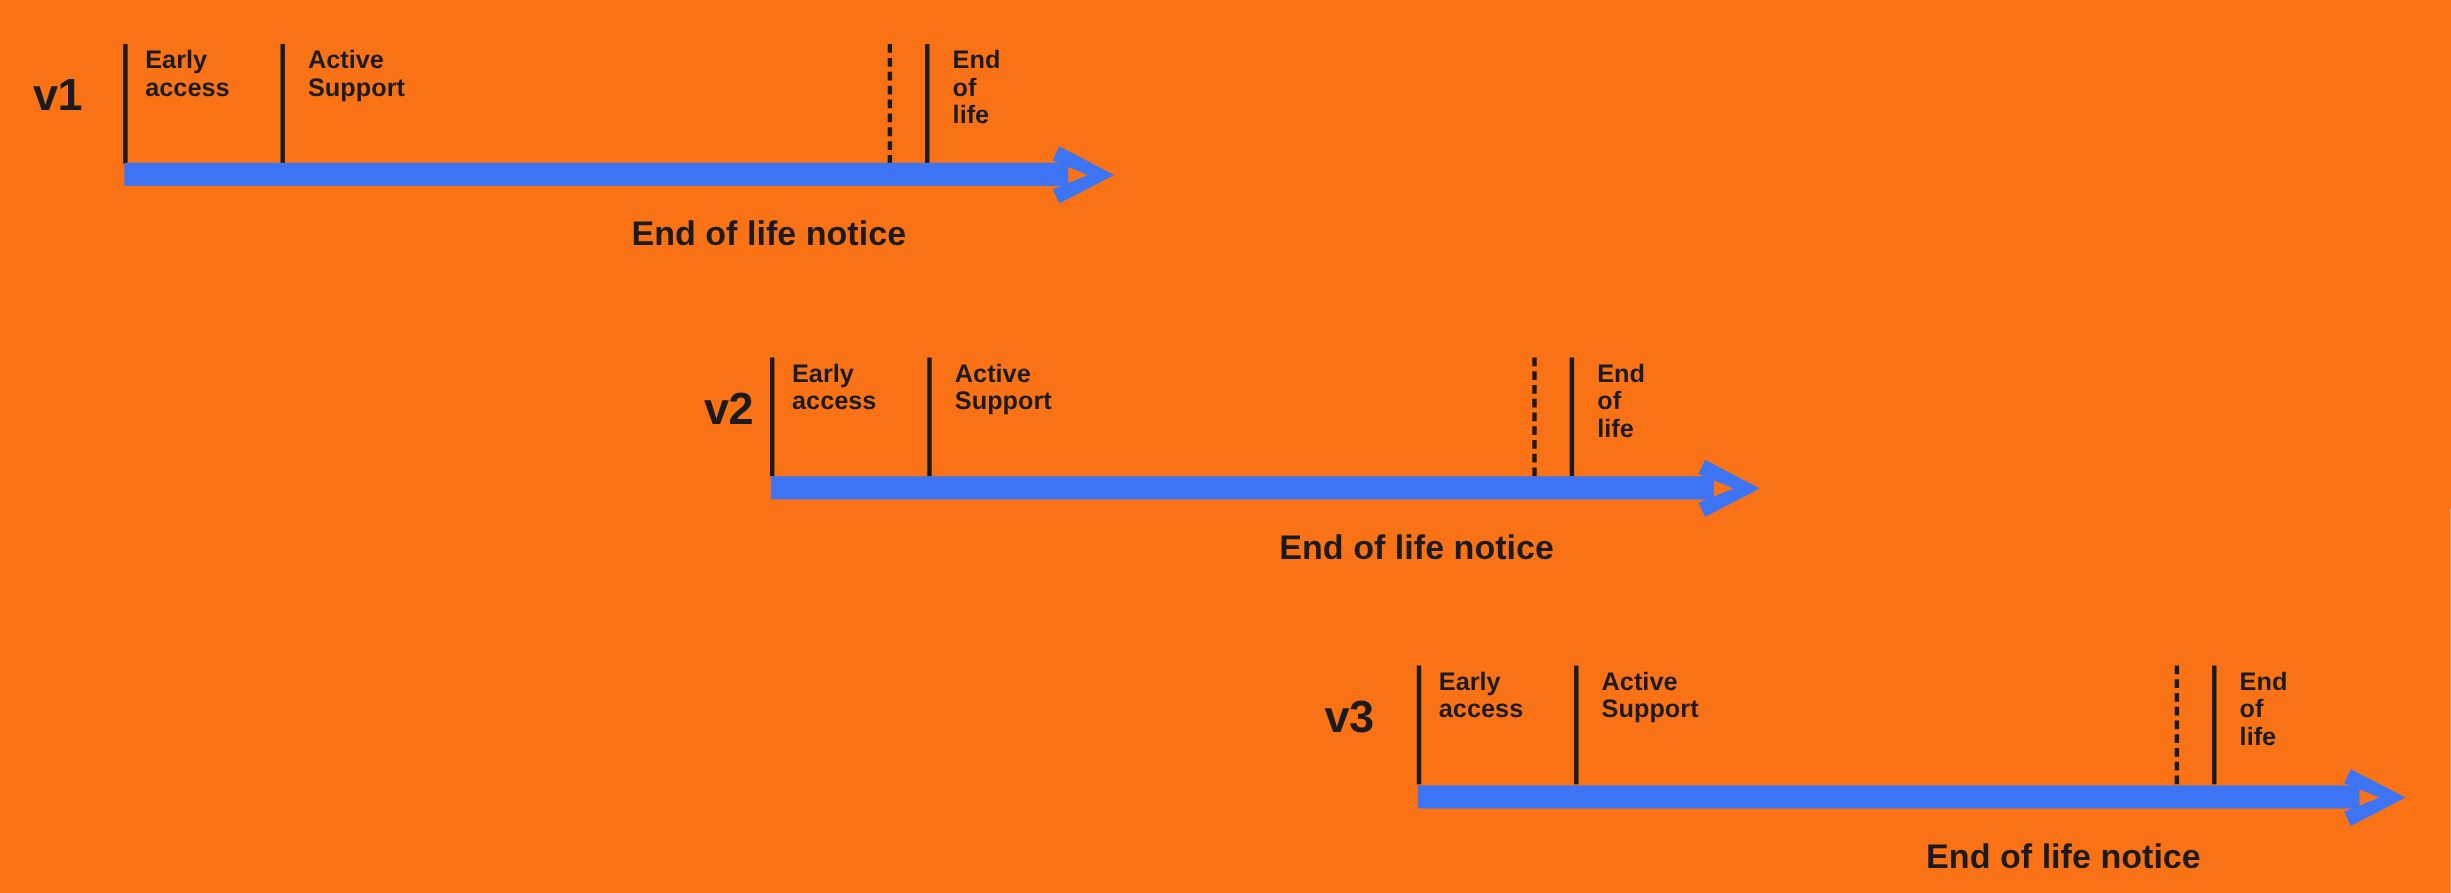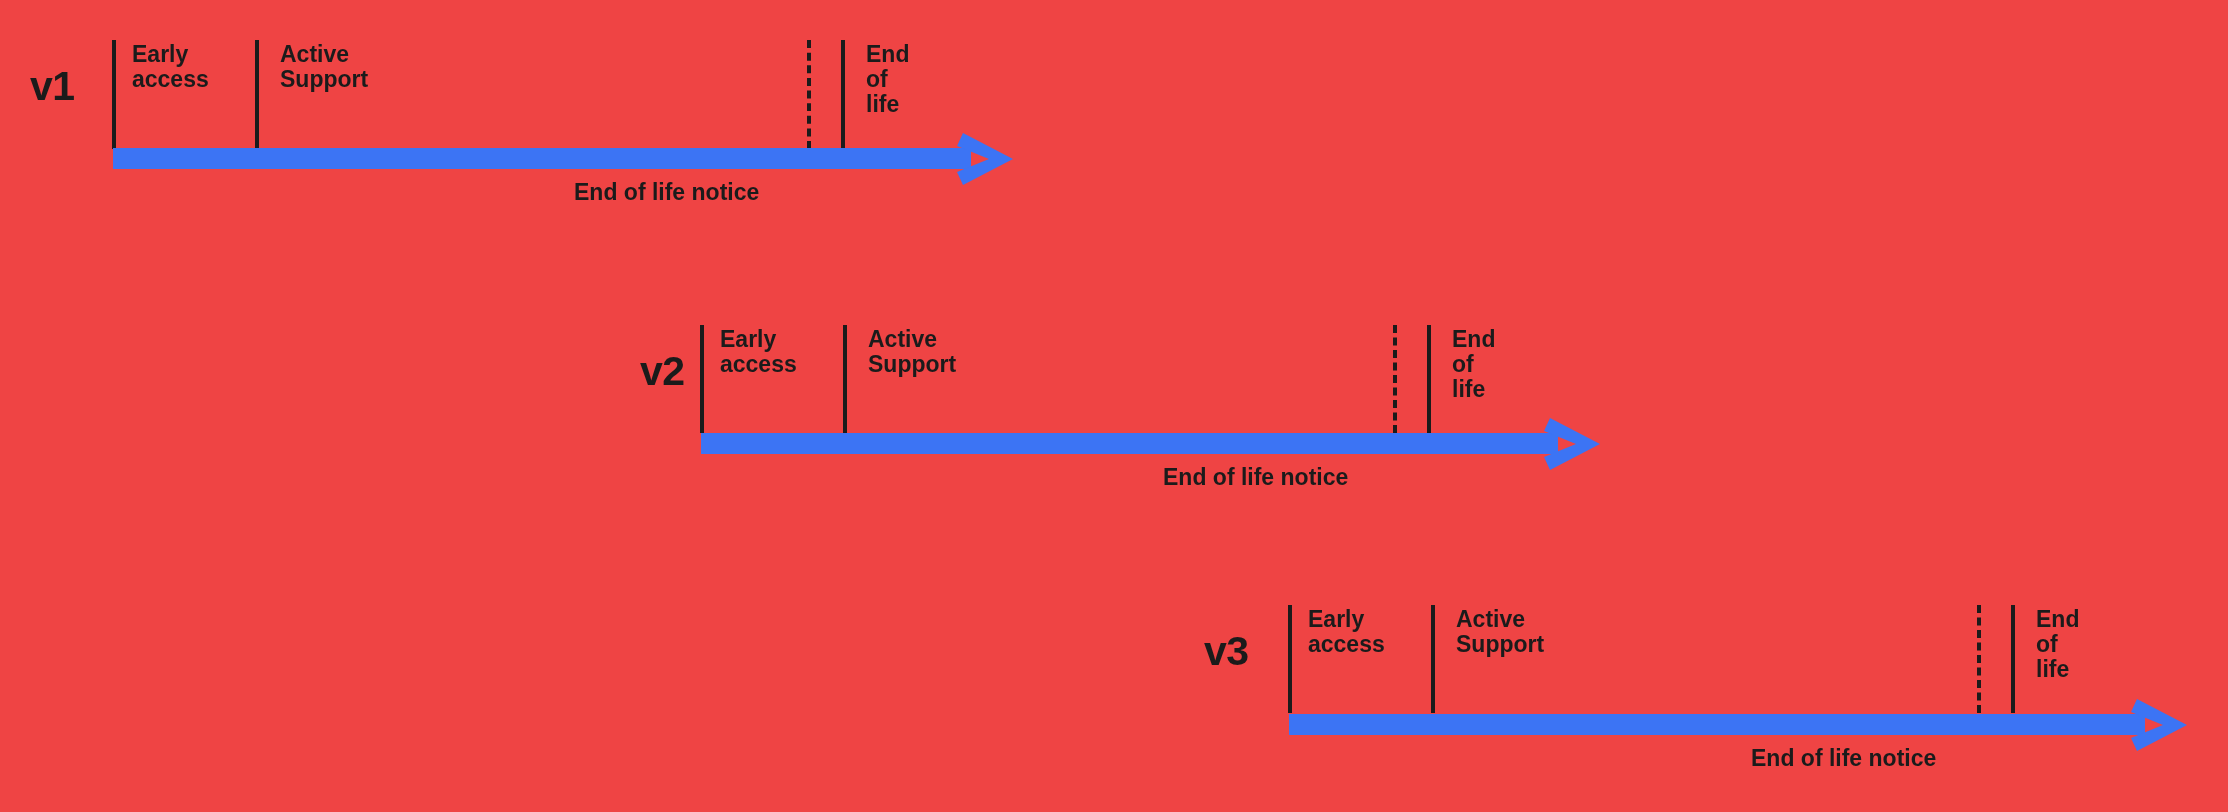--- a/index.html
+++ b/index.html
@@ -9,21 +9,21 @@
     background: #ffffff;
   }
   body {
     font-family: "Liberation Sans", "DejaVu Sans", sans-serif;
     -webkit-font-smoothing: antialiased;
   }
   #stage {
     position: relative;
     width: 2228px;
     height: 812px;
-    background: #ef4444;
+    background: #f97316;
     overflow: hidden;
   }
 
   
   .timeline-row {
     position: absolute;
     left: 0;
     top: 0;
   }
 
@@ -68,25 +68,26 @@
   }
   .arrow-head {
     position: absolute;
     overflow: visible;
   }
   .arrow-head svg { display: block; }
 
   
   .notice-label {
     position: absolute;
-    font-size: 23px;
+    font-size: 31px;
     font-weight: 700;
     color: #1b1b1b;
     line-height: 1;
     white-space: nowrap;
+    margin-top: 16px;
   }
 </style>
 </head>
 <body>
 
 <div id="stage">
 
   <div class="timeline-row">
 
     <div class="version-label" style="left:30px; top:66px;">v1</div>

